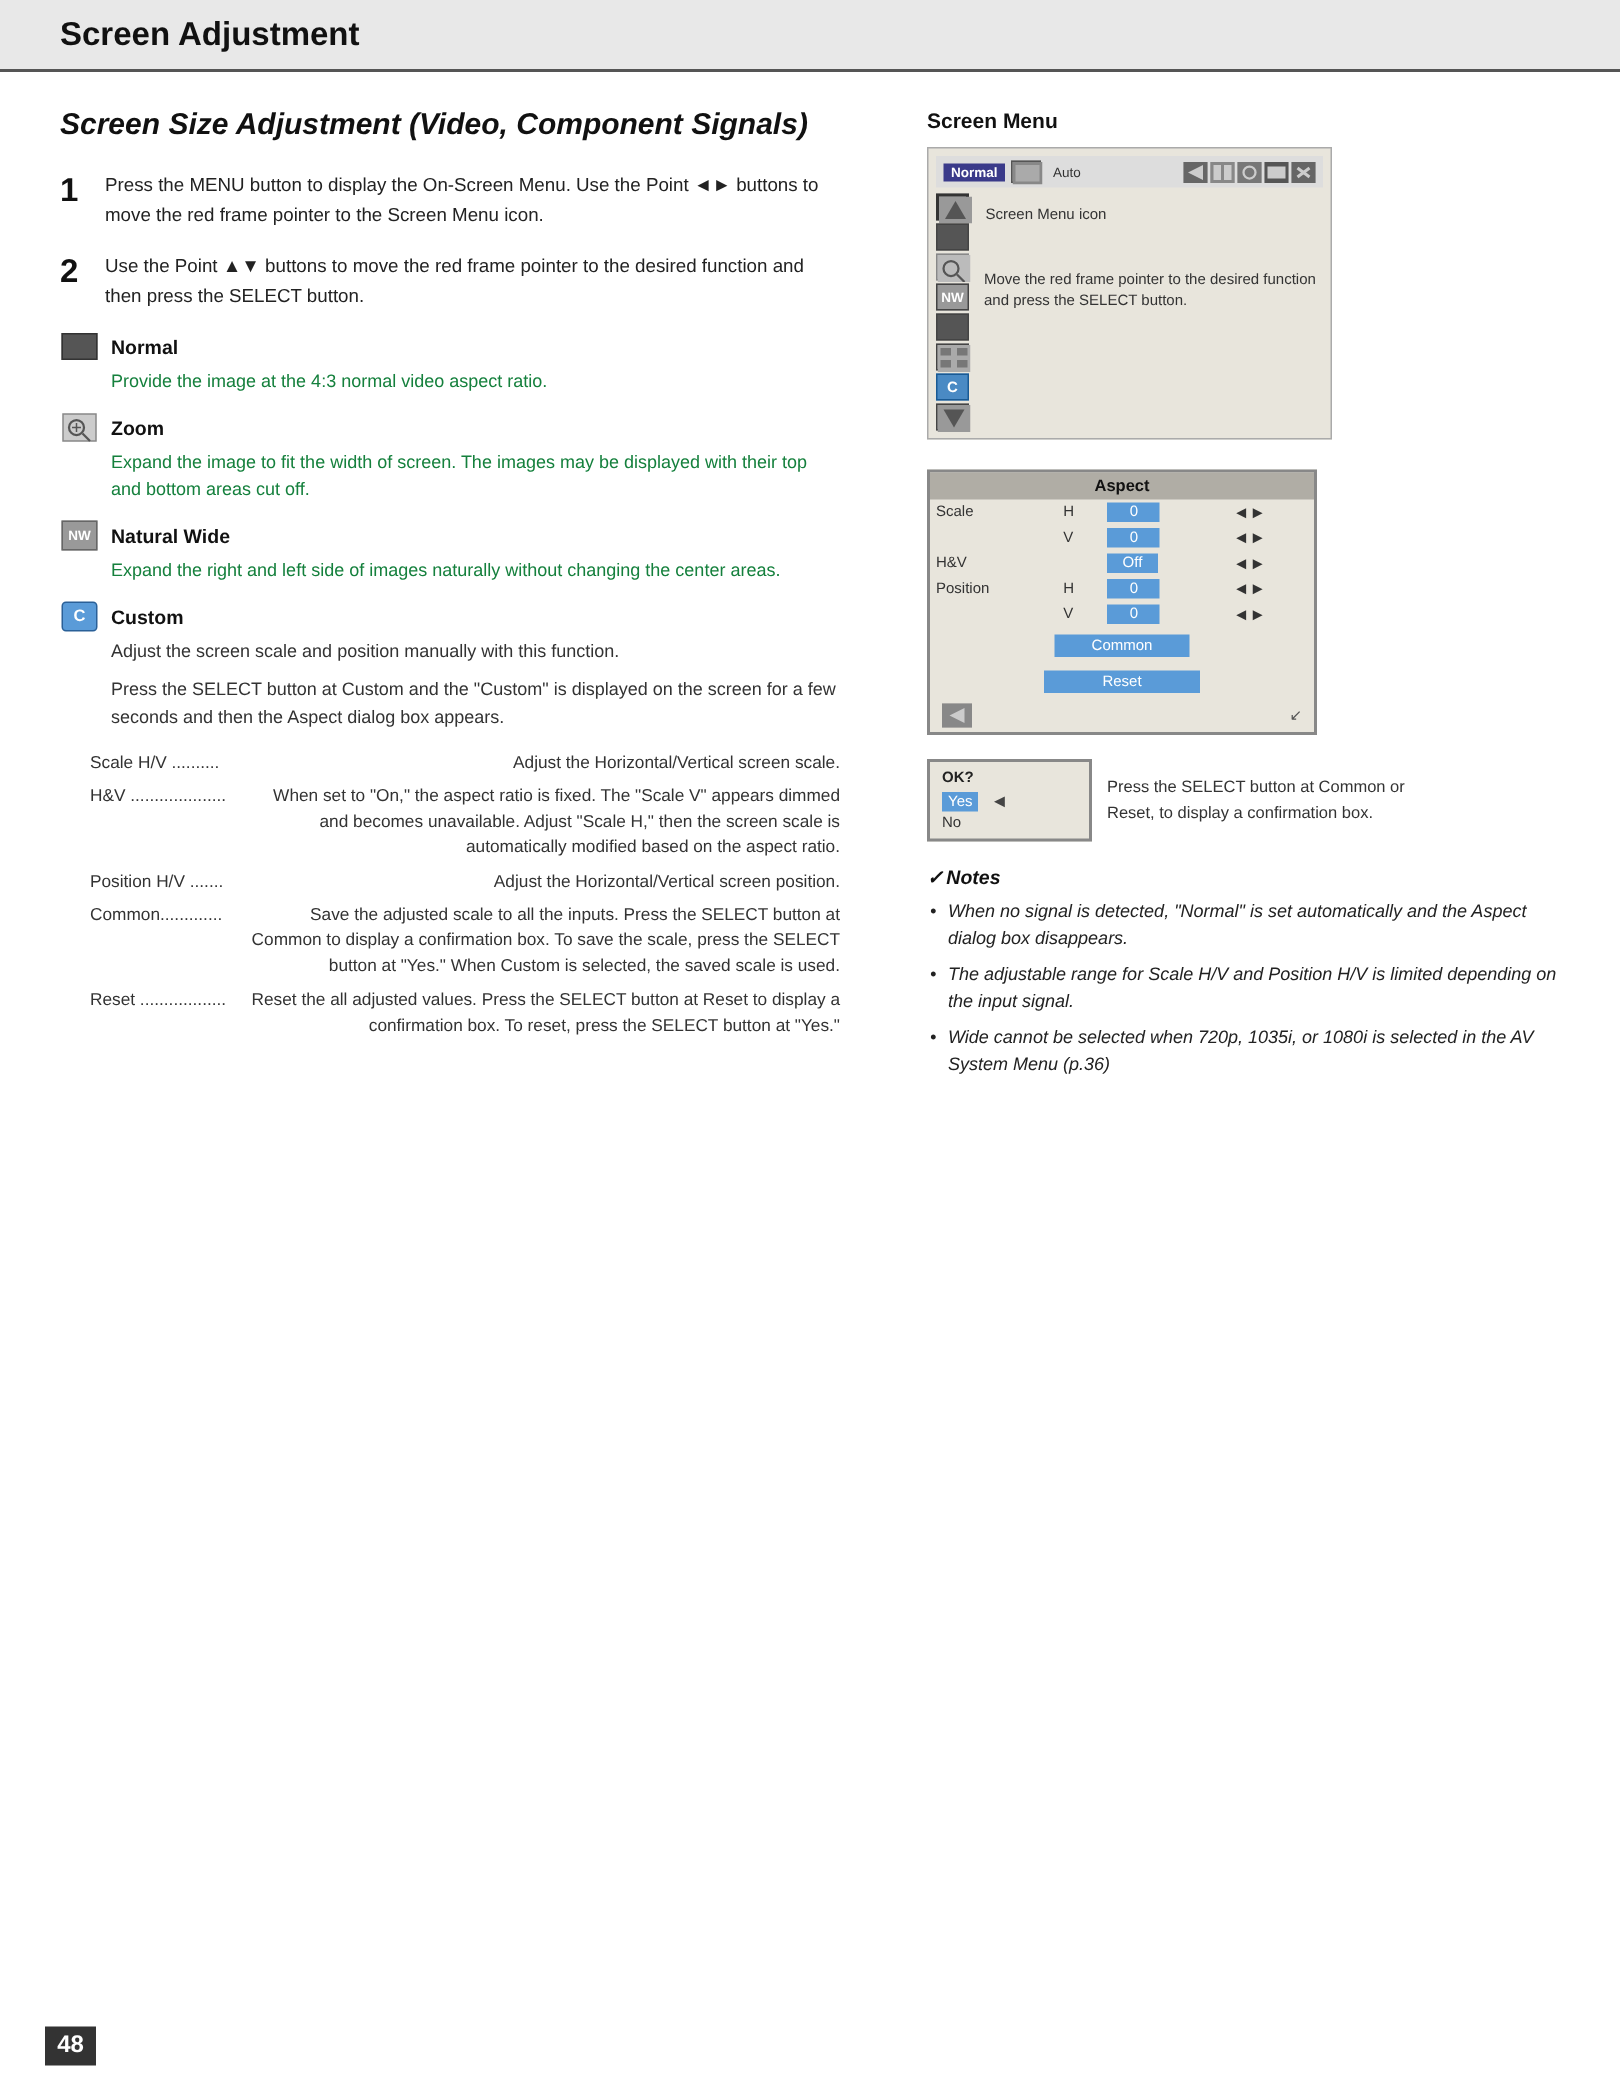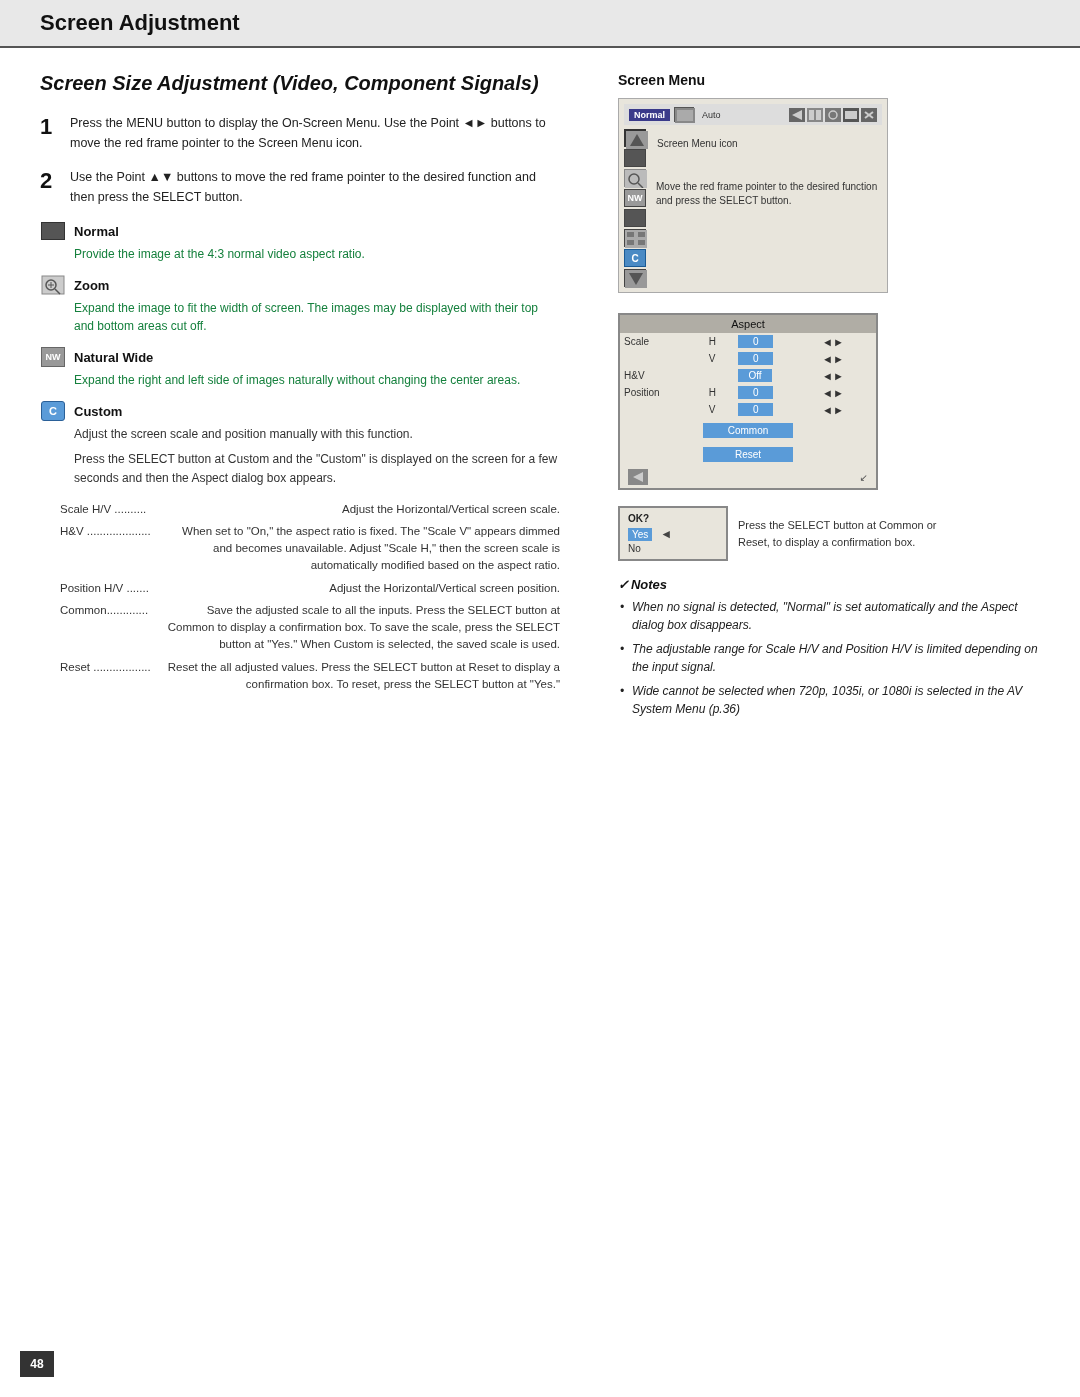--- a/index.html
+++ b/index.html
@@ -271,21 +271,21 @@
       width: 260px;
       background: #e8e5dc;
       border: 2px solid #888;
       padding: 0;
       margin-bottom: 16px;
     }
     .aspect-title-bar {
       background: #b0ada5;
       text-align: center;
       font-size: 11px;
-      font-weight: normal;
+      font-weight: bold;
       padding: 3px 0;
       color: #111;
     }
     .aspect-table {
       width: 100%;
       font-size: 10px;
       padding: 4px 8px;
       border-collapse: collapse;
     }
     .aspect-table tr td {
@@ -326,21 +326,21 @@
       width: 90px;
     }
     .aspect-reset-btn {
       background: #5a9bd8;
       color: white;
       font-size: 10px;
       padding: 2px 16px;
       text-align: center;
       margin: 2px auto;
       display: block;
-      width: 90px;
+      width: 104px;
     }
     .aspect-footer {
       display: flex;
       justify-content: space-between;
       align-items: center;
       padding: 3px 8px;
     }
     .aspect-footer-icon {
       width: 20px;
       height: 16px;
@@ -415,22 +415,22 @@
     .notes-list li::before {
       content: "•";
       position: absolute;
       left: 2px;
     }
 
     
     .page-number {
       position: absolute;
       bottom: 20px;
-      left: 20px;
-      font-size: 12px;
+      left: 30px;
+      font-size: 16px;
       font-weight: bold;
       color: #fff;
       background: #333;
       width: 34px;
       height: 26px;
       display: flex;
       align-items: center;
       justify-content: center;
     }
 

